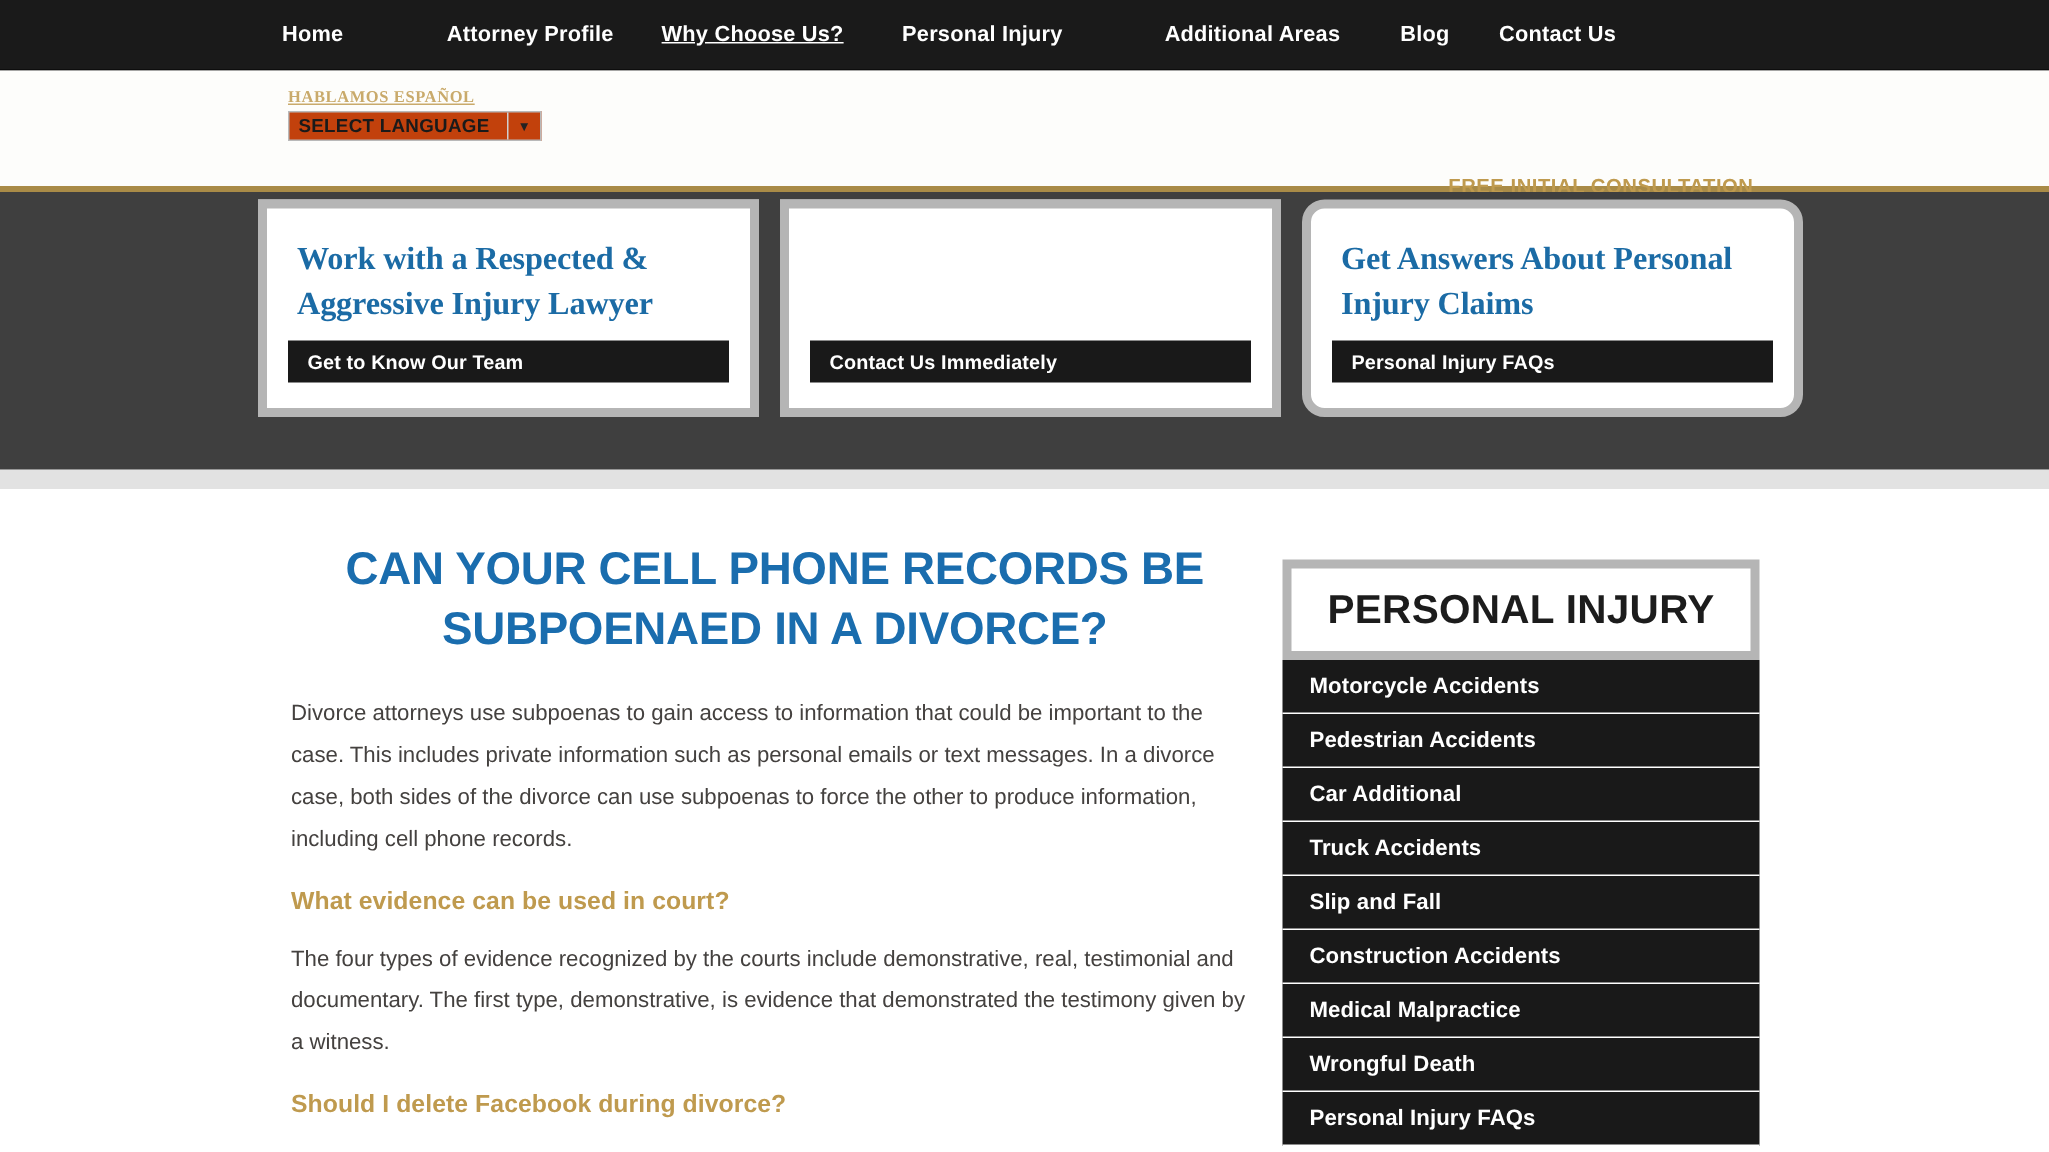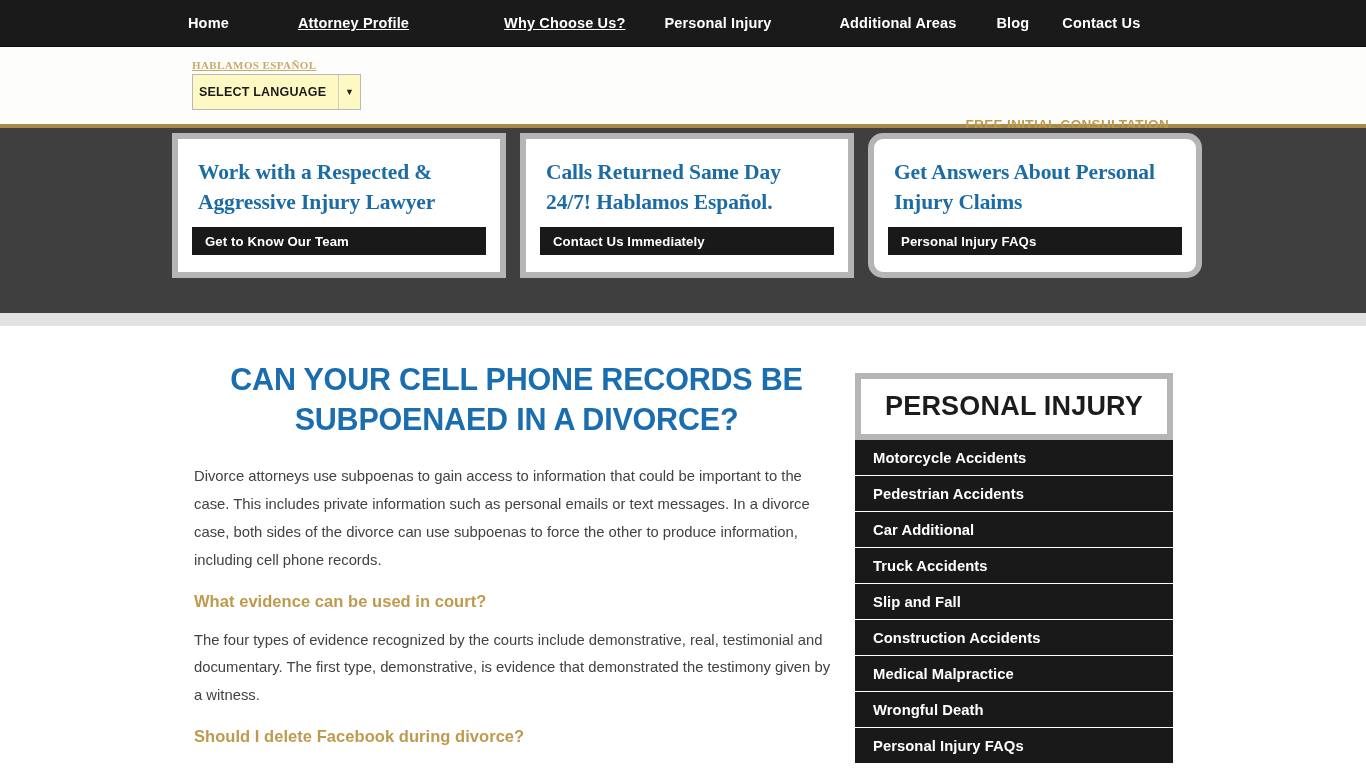--- a/index.html
+++ b/index.html
@@ -29,21 +29,21 @@
     color: #ffffff;
     font-size: 14.5px;
     font-weight: bold;
     letter-spacing: 0.15px;
     padding: 0 0;
     cursor: pointer;
     white-space: nowrap;
     font-family: "Liberation Sans", sans-serif;
   }
   .nav-gap-1 { margin-right: 69px; }
-  .nav-gap-2 { margin-right: 95px; text-decoration: underline; }
+  .nav-gap-2 { margin-right: 32px; }
   .nav-gap-3 { margin-right: 39px; text-decoration: underline; }
   .nav-gap-4 { margin-right: 68px; }
   .nav-gap-5 { margin-right: 40px; }
   .nav-gap-6 { margin-right: 33px; }
 
   
   .subheader {
     width: 100%;
     height: 81px;
     background: #fdfdfb;
@@ -62,23 +62,23 @@
     color: #c9aa6b;
     letter-spacing: 0.4px;
     text-decoration: underline;
     display: inline-block;
     margin-bottom: 3px;
   }
   .lang-select {
     display: flex;
     align-items: stretch;
     border: 1px solid #b9b9b9;
-    background: #fef9c3;
+    background: #c2410c;
     width: 169px;
-    height: 36px;
+    height: 20px;
     justify-content: space-between;
   }
   .lang-select-label {
     flex: 1;
     font-size: 12.5px;
     font-weight: bold;
     color: #1a1a1a;
     letter-spacing: 0.2px;
     display: flex;
     align-items: center;
@@ -264,21 +264,20 @@
 
 <div class="cards-band">
   <div class="cards-row">
 
     <div class="promo-card">
       <div class="promo-title">Work with a Respected &amp; Aggressive Injury Lawyer</div>
       <div class="promo-btn">Get to Know Our Team</div>
     </div>
 
     <div class="promo-card mid">
-      <div class="promo-title">Calls Returned Same Day 24/7! Hablamos Español.</div>
       <div class="promo-btn">Contact Us Immediately</div>
     </div>
 
     <div class="promo-card right">
       <div class="promo-title">Get Answers About Personal Injury Claims</div>
       <div class="promo-btn">Personal Injury FAQs</div>
     </div>
 
   </div>
 </div>

